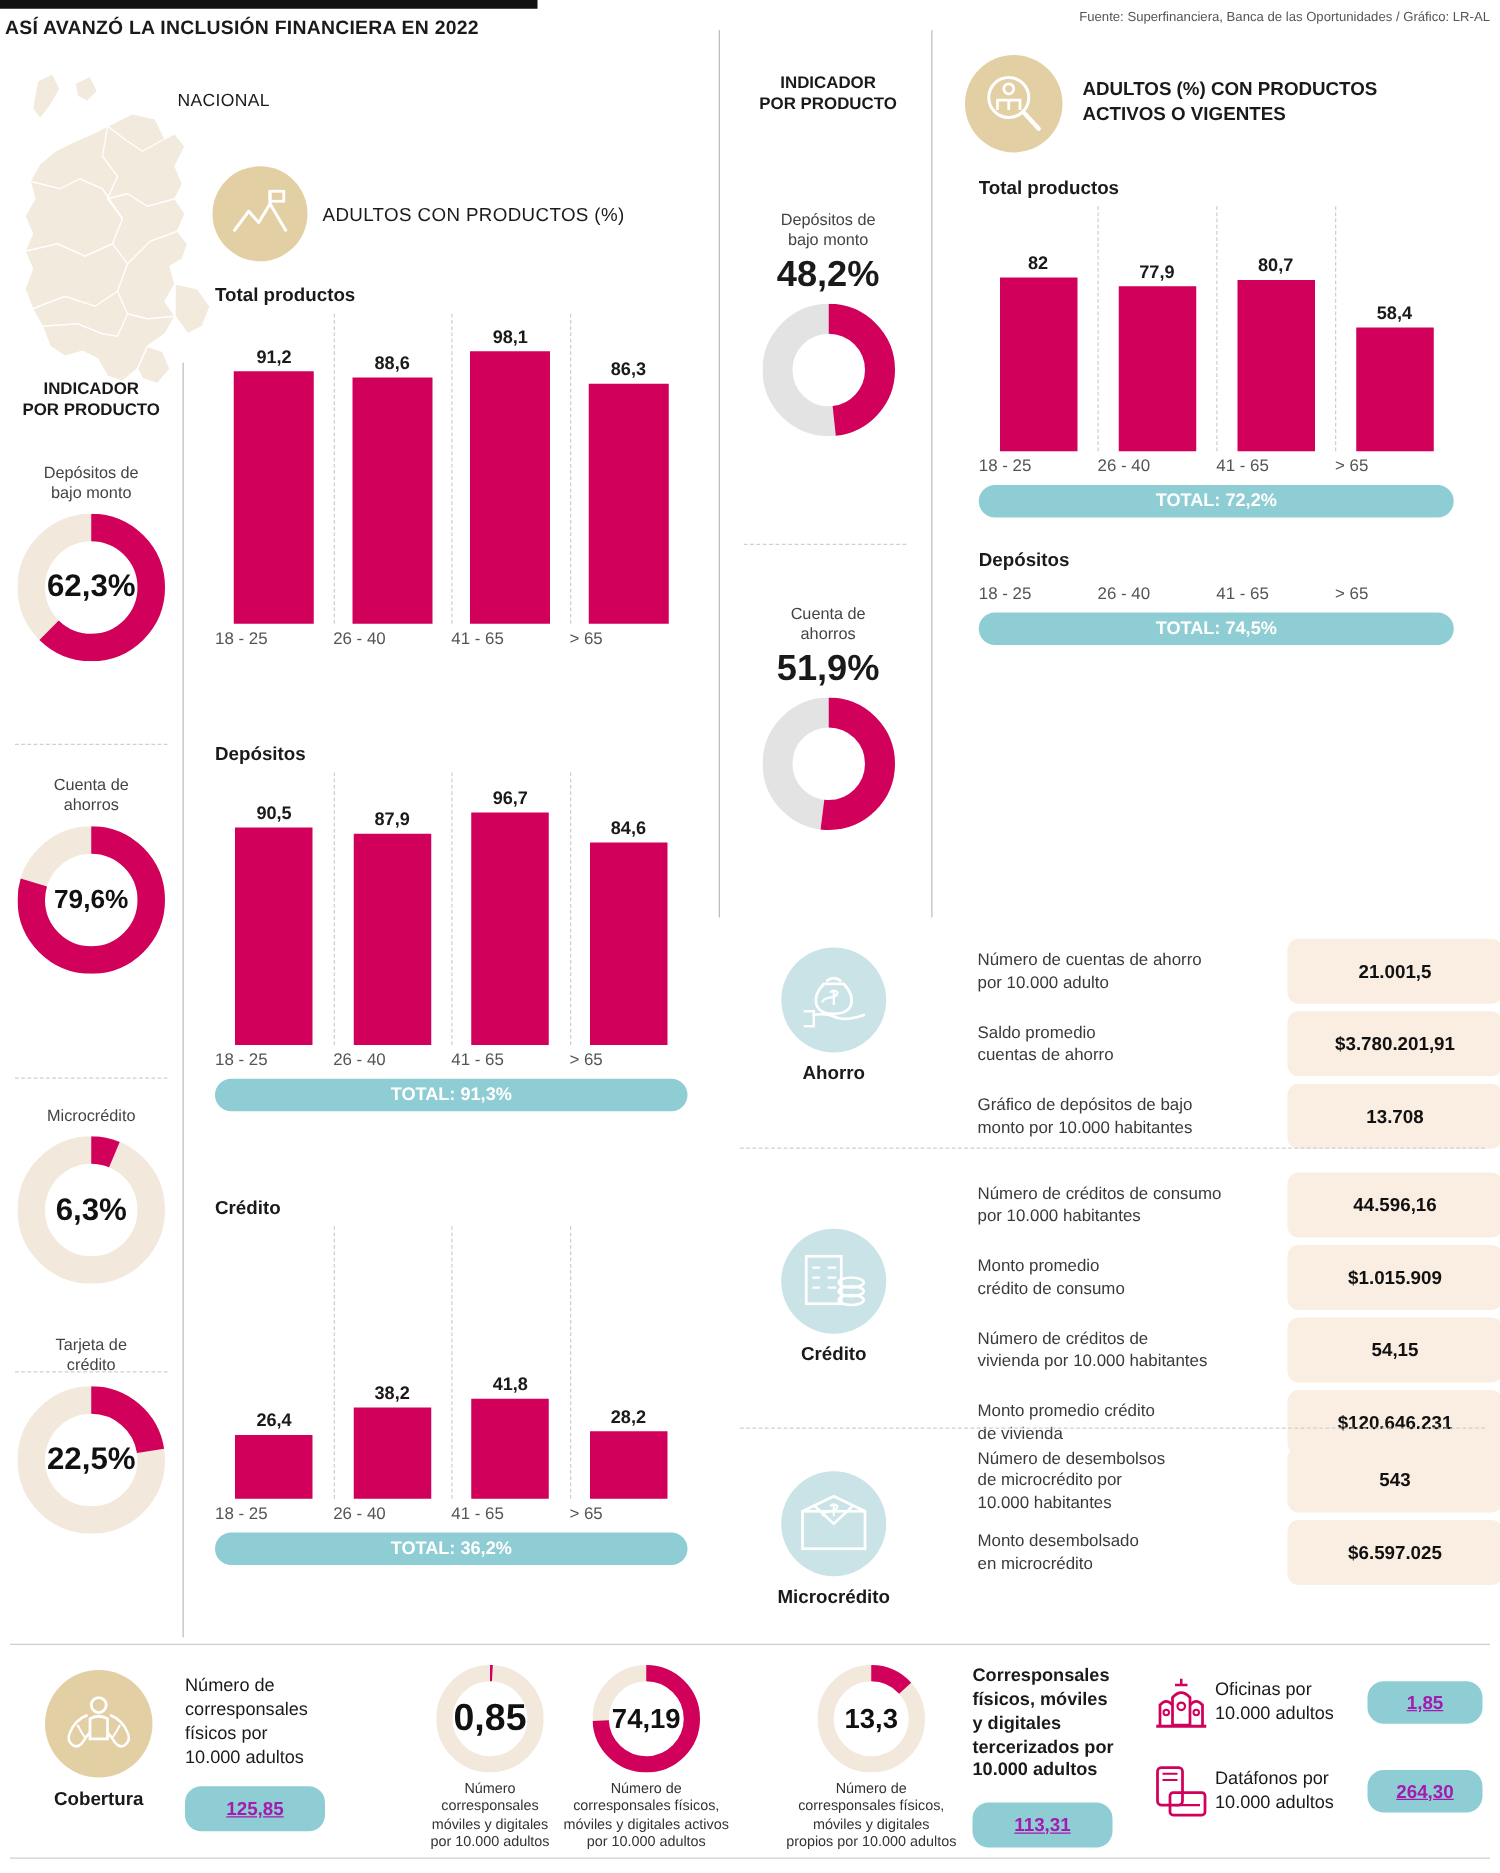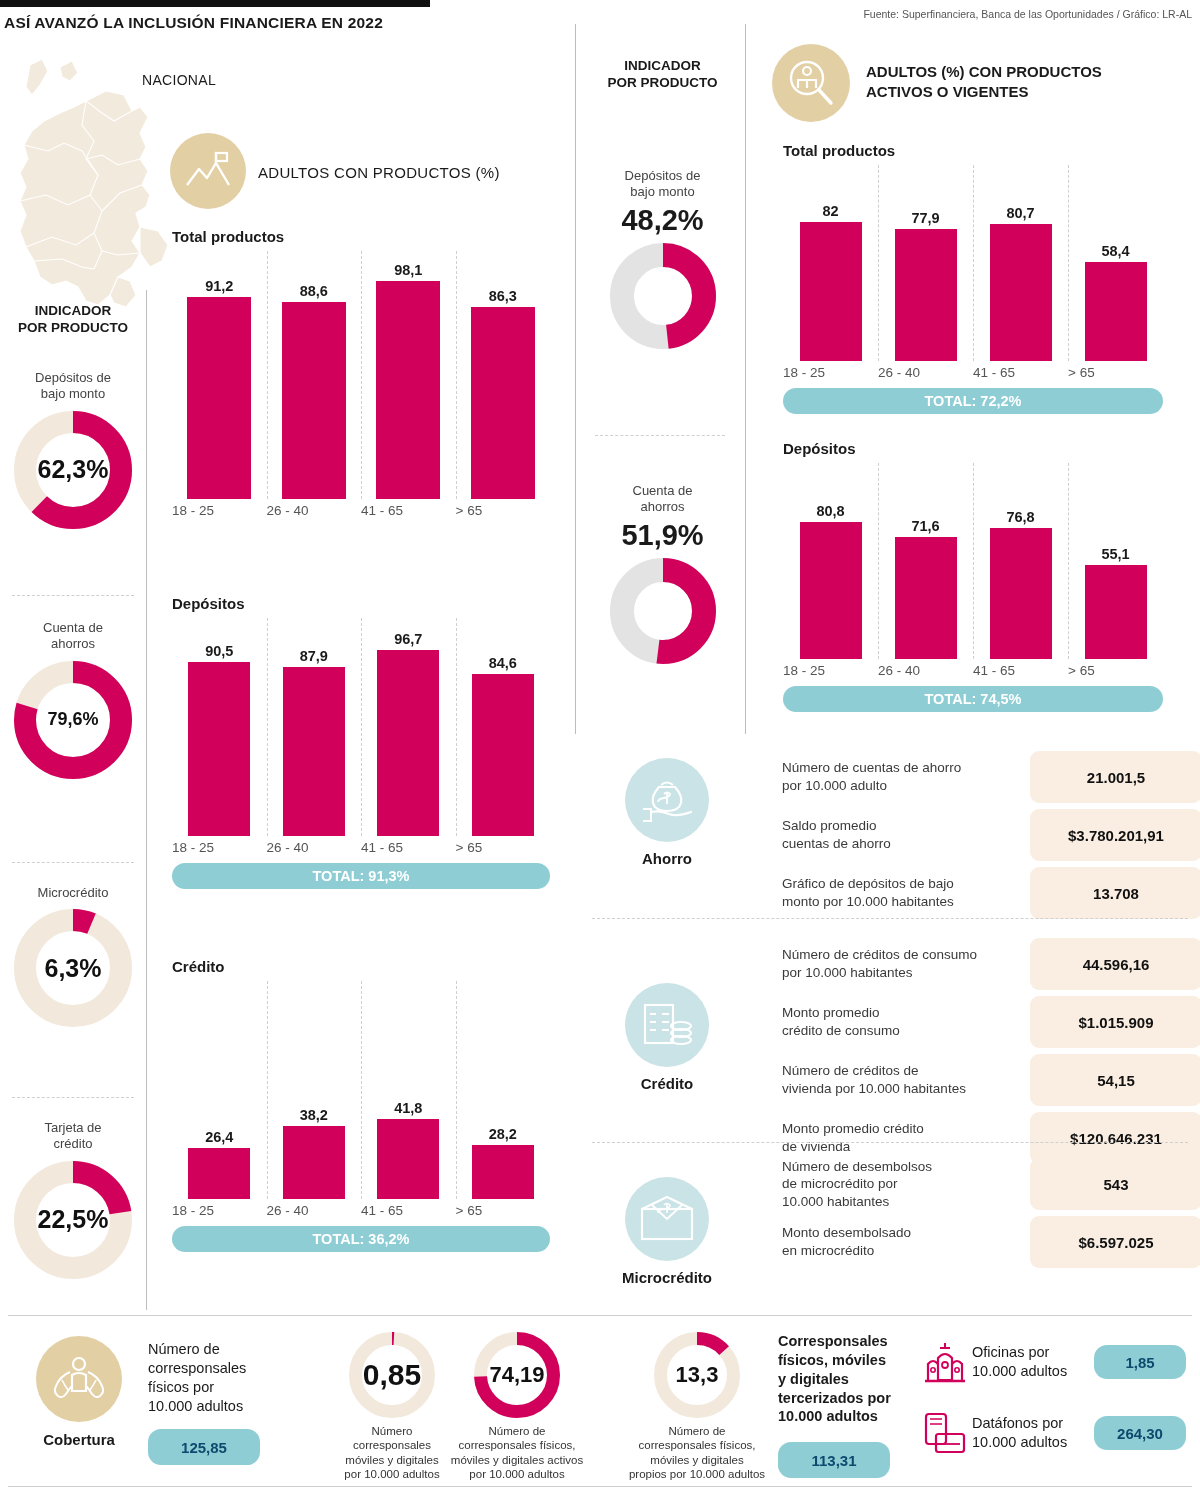--- a/index.html
+++ b/index.html
@@ -69,22 +69,22 @@
   .mlabel { font-size:13.5px; color:#3a3a3a; line-height:1.3; }
   .mvalue {
     background:#FAEEE2; border-radius:9px; text-align:center;
     font-weight:bold; font-size:15px; color:#111;
     display:flex; align-items:center; justify-content:center;
   }
 
   
   #bottomband { position:absolute; left:0; top:1318px; width:1200px; height:180px; }
   .pill-teal {
-    background:#8FCDD4; color:#0c4a6e; border-radius:13px; text-align:center;
-    font-weight:bold; font-size:14.5px; display:flex; align-items:center; justify-content:center;
+    background:#8FCDD4; color:#a21caf; border-radius:13px; text-align:center;
+    font-weight:bold; font-size:14.5px; display:flex; align-items:center; justify-content:center;text-decoration:underline;
   }
   .bottomcaption { font-size:11.5px; color:#333; text-align:center; line-height:1.25; }
 </style>
 </head>
 <body>
 
 <div id="topbar"></div>
 <div id="title">ASÍ AVANZÓ LA INCLUSIÓN FINANCIERA EN 2022</div>
 <div id="source">Fuente: Superfinanciera, Banca de las Oportunidades / Gráfico: LR-AL</div>
 
@@ -152,37 +152,37 @@
     <div style="position: absolute; left: 0px; top: 620px; width: 146px; text-align: center;">
       <div class="smalllabel">
         <div>Cuenta de</div>
         <div>ahorros</div>
       </div>
       <div class="donut" style="width:118px;height:118px;margin:8px auto 0;">
         <svg width="118" height="118" viewBox="0 0 118 118">
     <circle cx="59" cy="59" r="48" fill="none" stroke="#F2E8DC" stroke-width="22"></circle>
     <circle cx="59" cy="59" r="48" fill="none" stroke="#D1005B" stroke-width="22" stroke-dasharray="240.06794421671762 61.52495052790252" transform="rotate(-90 59 59)"></circle>
   </svg>
-        <div class="val" style="font-size:18px;">79,6%</div>
+        <div class="val" style="font-size:21px;">79,6%</div>
       </div>
     </div>
     <div style="position: absolute; left: 0px; top: 885px; width: 146px; text-align: center;">
       <div class="smalllabel">
         <div>Microcrédito</div>
 
       </div>
       <div class="donut" style="width:118px;height:118px;margin:8px auto 0;">
         <svg width="118" height="118" viewBox="0 0 118 118">
     <circle cx="59" cy="59" r="48" fill="none" stroke="#F2E8DC" stroke-width="22"></circle>
     <circle cx="59" cy="59" r="48" fill="none" stroke="#D1005B" stroke-width="22" stroke-dasharray="19.00035236891107 282.59254237570906" transform="rotate(-90 59 59)"></circle>
   </svg>
         <div class="val" style="font-size:25px;">6,3%</div>
       </div>
     </div>
-    <div style="position: absolute; left: 0px; top: 1120px; width: 146px; text-align: center;">
+    <div style="position: absolute; left: 0px; top: 1068px; width: 146px; text-align: center;">
       <div class="smalllabel">
         <div>Tarjeta de</div>
         <div>crédito</div>
       </div>
       <div class="donut" style="width:118px;height:118px;margin:8px auto 0;">
         <svg width="118" height="118" viewBox="0 0 118 118">
     <circle cx="59" cy="59" r="48" fill="none" stroke="#F2E8DC" stroke-width="22"></circle>
     <circle cx="59" cy="59" r="48" fill="none" stroke="#D1005B" stroke-width="22" stroke-dasharray="67.85840131753953 233.73449342708062" transform="rotate(-90 59 59)"></circle>
   </svg>
         <div class="val" style="font-size:25px;">22,5%</div>
@@ -363,41 +363,20 @@
     <div style="position:relative; height:20px;">
         <div class="bcat" style="position:absolute; left:0px; width:95px; top:0;">18 - 25</div>
         <div class="bcat" style="position:absolute; left:95px; width:95px; top:0;">26 - 40</div>
         <div class="bcat" style="position:absolute; left:190px; width:95px; top:0;">41 - 65</div>
         <div class="bcat" style="position:absolute; left:285px; width:95px; top:0;">&gt; 65</div>
       </div>
     <div class="totalpill">TOTAL: 72,2%</div>
     </div>
     <div class="barchart" style="left: 783px; top: 440px; width: 380px;">
     <div class="chart-title bc-title">Depósitos</div>
-    <div class="plot" style="height:196px;">
-      <div class="sep" style="left:95px;"></div>
-        <div class="sep" style="left:190px;"></div>
-        <div class="sep" style="left:285px;"></div>
-        <div class="bargroup" style="left:16.5px; width:62px;">
-        <div class="bval">80,8</div>
-        <div class="bar" style="height:137px;"></div>
-      </div>
-        <div class="bargroup" style="left:111.5px; width:62px;">
-        <div class="bval">71,6</div>
-        <div class="bar" style="height:122px;"></div>
-      </div>
-        <div class="bargroup" style="left:206.5px; width:62px;">
-        <div class="bval">76,8</div>
-        <div class="bar" style="height:131px;"></div>
-      </div>
-        <div class="bargroup" style="left:301.5px; width:62px;">
-        <div class="bval">55,1</div>
-        <div class="bar" style="height:94px;"></div>
-      </div>
-    </div>
     <div style="position:relative; height:20px;">
         <div class="bcat" style="position:absolute; left:0px; width:95px; top:0;">18 - 25</div>
         <div class="bcat" style="position:absolute; left:95px; width:95px; top:0;">26 - 40</div>
         <div class="bcat" style="position:absolute; left:190px; width:95px; top:0;">41 - 65</div>
         <div class="bcat" style="position:absolute; left:285px; width:95px; top:0;">&gt; 65</div>
       </div>
     <div class="totalpill">TOTAL: 74,5%</div>
     </div>
   </div>
 

